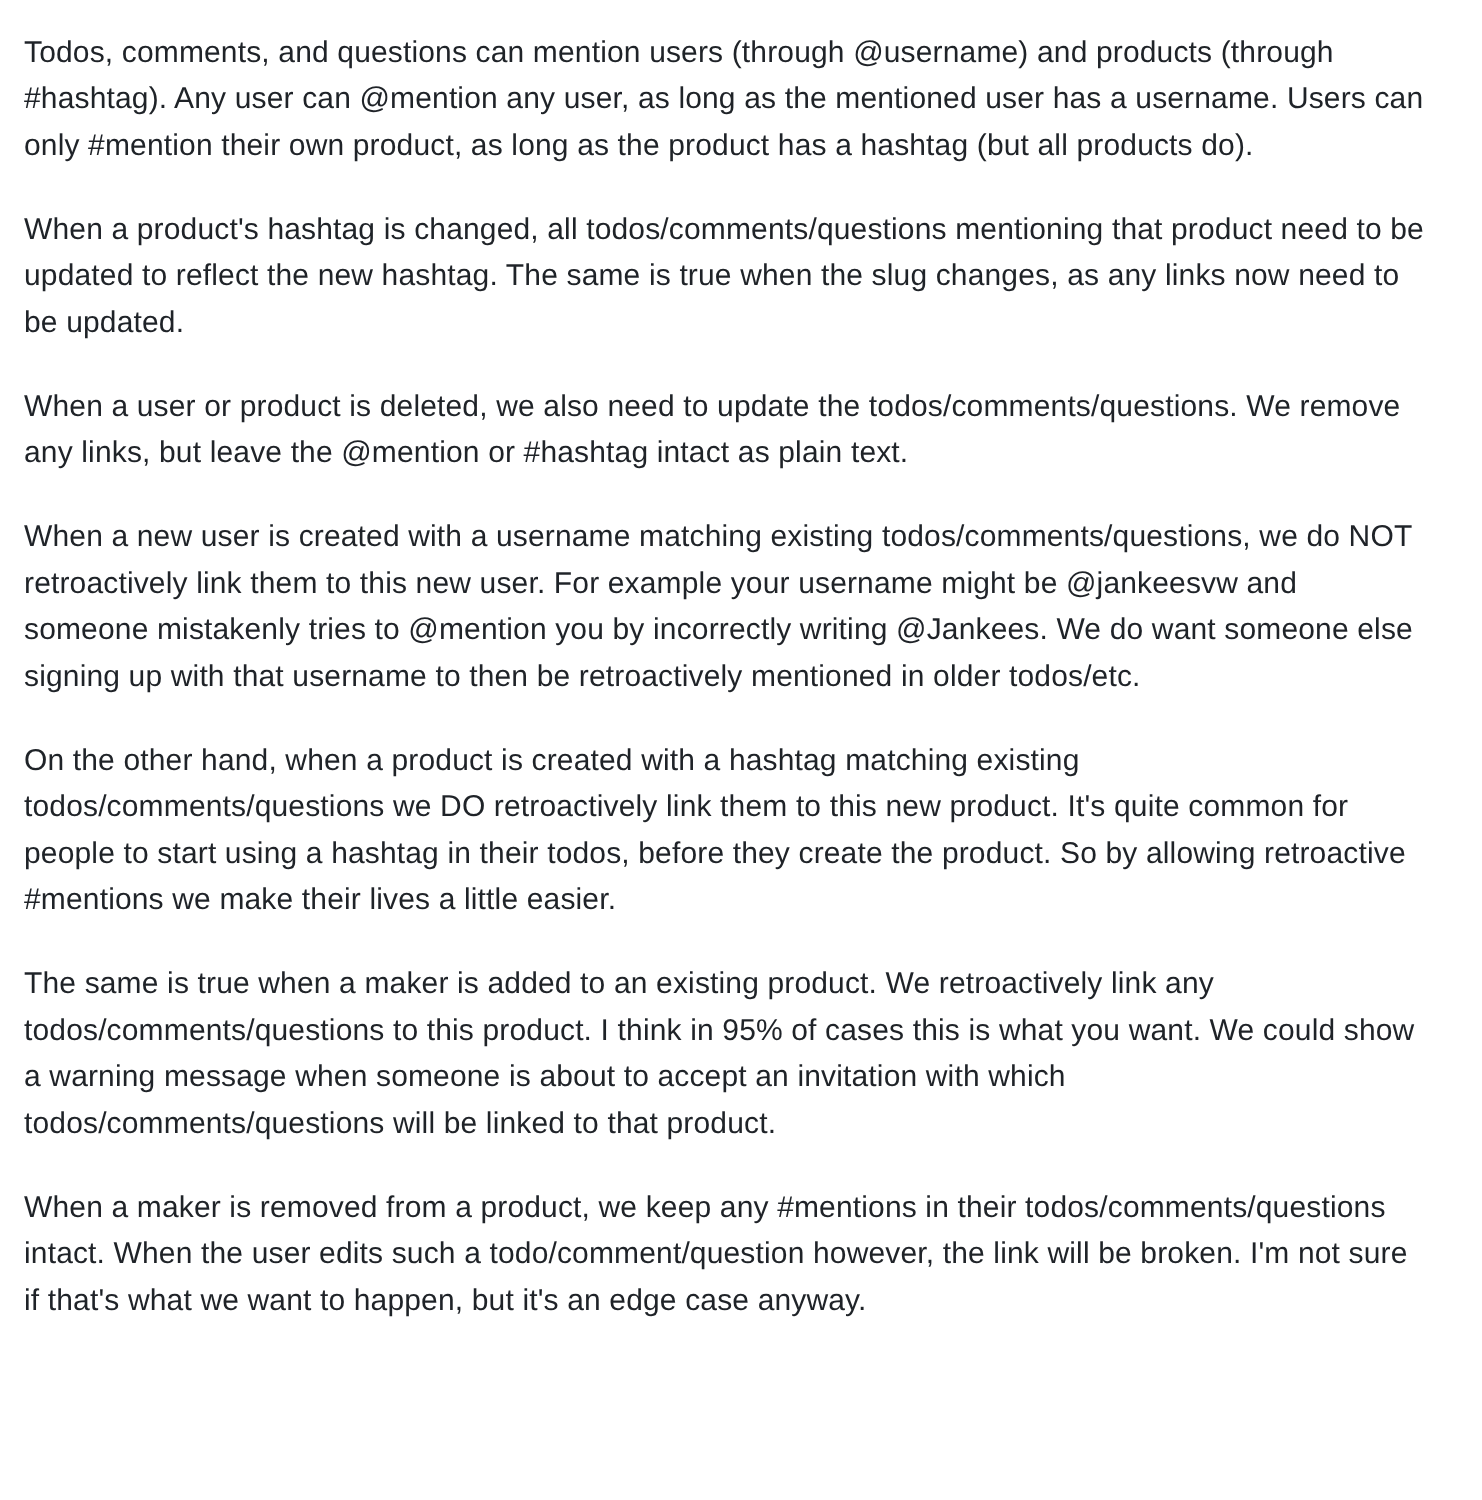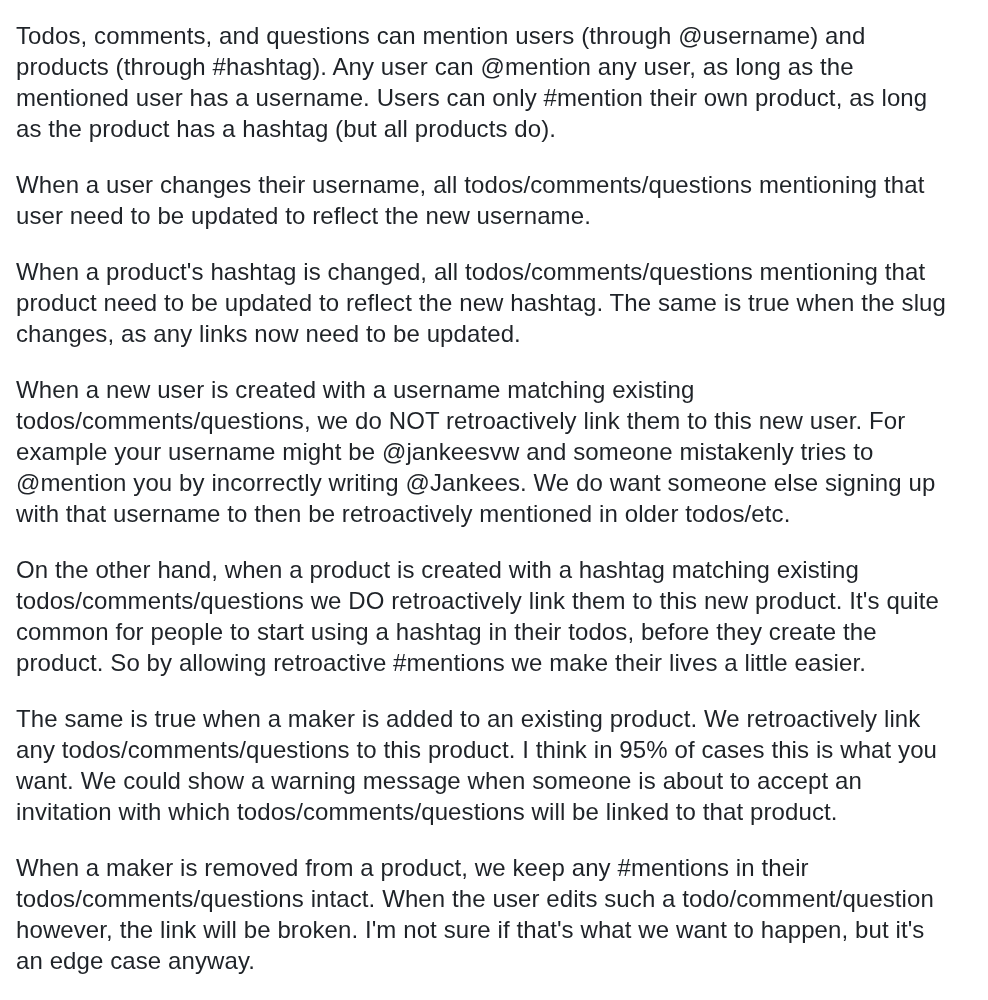--- a/index.html
+++ b/index.html
@@ -11,35 +11,35 @@
     width: 988px;
     height: 1000px;
     overflow: hidden;
     font-family: "Liberation Sans", "DejaVu Sans", sans-serif;
   }
   .document {
     box-sizing: border-box;
     width: 968px;
     padding: 20px 16px 0 16px;
     color: #1f2328;
-    font-size: 24px;
+    font-size: 20px;
     line-height: 31px;
     letter-spacing: 0.1px;
   }
   .document p {
     margin: 0 0 25px 0;
   }
   .document .bold {
     font-weight: 400;
   }
 </style>
 </head>
 <body style="background: rgb(255, 255, 255);">
 
 <main class="document" style="color: rgb(31, 35, 40);">
     <p><span>Todos, comments, and questions can mention users (through @username) and products (through #hashtag). Any user can @mention any user, as long as the mentioned user has a username. Users can only #mention their own product, as long as the product has a hashtag (but all products do).</span></p>
-    <p><span>When a user changes their username, all todos/comments/questions mentioning that user need to be updated to reflect the new username.</span></p>
     <p><span>When a product's hashtag is changed, all todos/comments/questions mentioning that product need to be updated to reflect the new hashtag. The same is true when the slug changes, as any links now need to be updated.</span></p>
+    <p><span>When a user or product is deleted, we also need to update the todos/comments/questions. We remove any links, but leave the @mention or #hashtag intact as plain text.</span></p>
     <p><span>When a new user is created with a username matching existing todos/comments/questions, we do NOT retroactively link them to this new user. For example your username might be </span><span class="bold">@jankeesvw</span><span> and someone mistakenly tries to @mention you by incorrectly writing </span><span class="bold">@Jankees</span><span>. We do want someone else signing up with that username to then be retroactively mentioned in older todos/etc.</span></p>
     <p><span>On the other hand, when a product is created with a hashtag matching existing todos/comments/questions we DO retroactively link them to this new product. It's quite common for people to start using a hashtag in their todos, before they create the product. So by allowing retroactive #mentions we make their lives a little easier.</span></p>
     <p><span>The same is true when a maker is added to an existing product. We retroactively link any todos/comments/questions to this product. I think in 95% of cases this is what you want. We could show a warning message when someone is about to accept an invitation with which todos/comments/questions will be linked to that product.</span></p>
     <p><span>When a maker is removed from a product, we keep any #mentions in their todos/comments/questions intact. When the user edits such a todo/comment/question however, the link will be broken. I'm not sure if that's what we want to happen, but it's an edge case anyway.</span></p>
   </main>
 
 </body></html>

